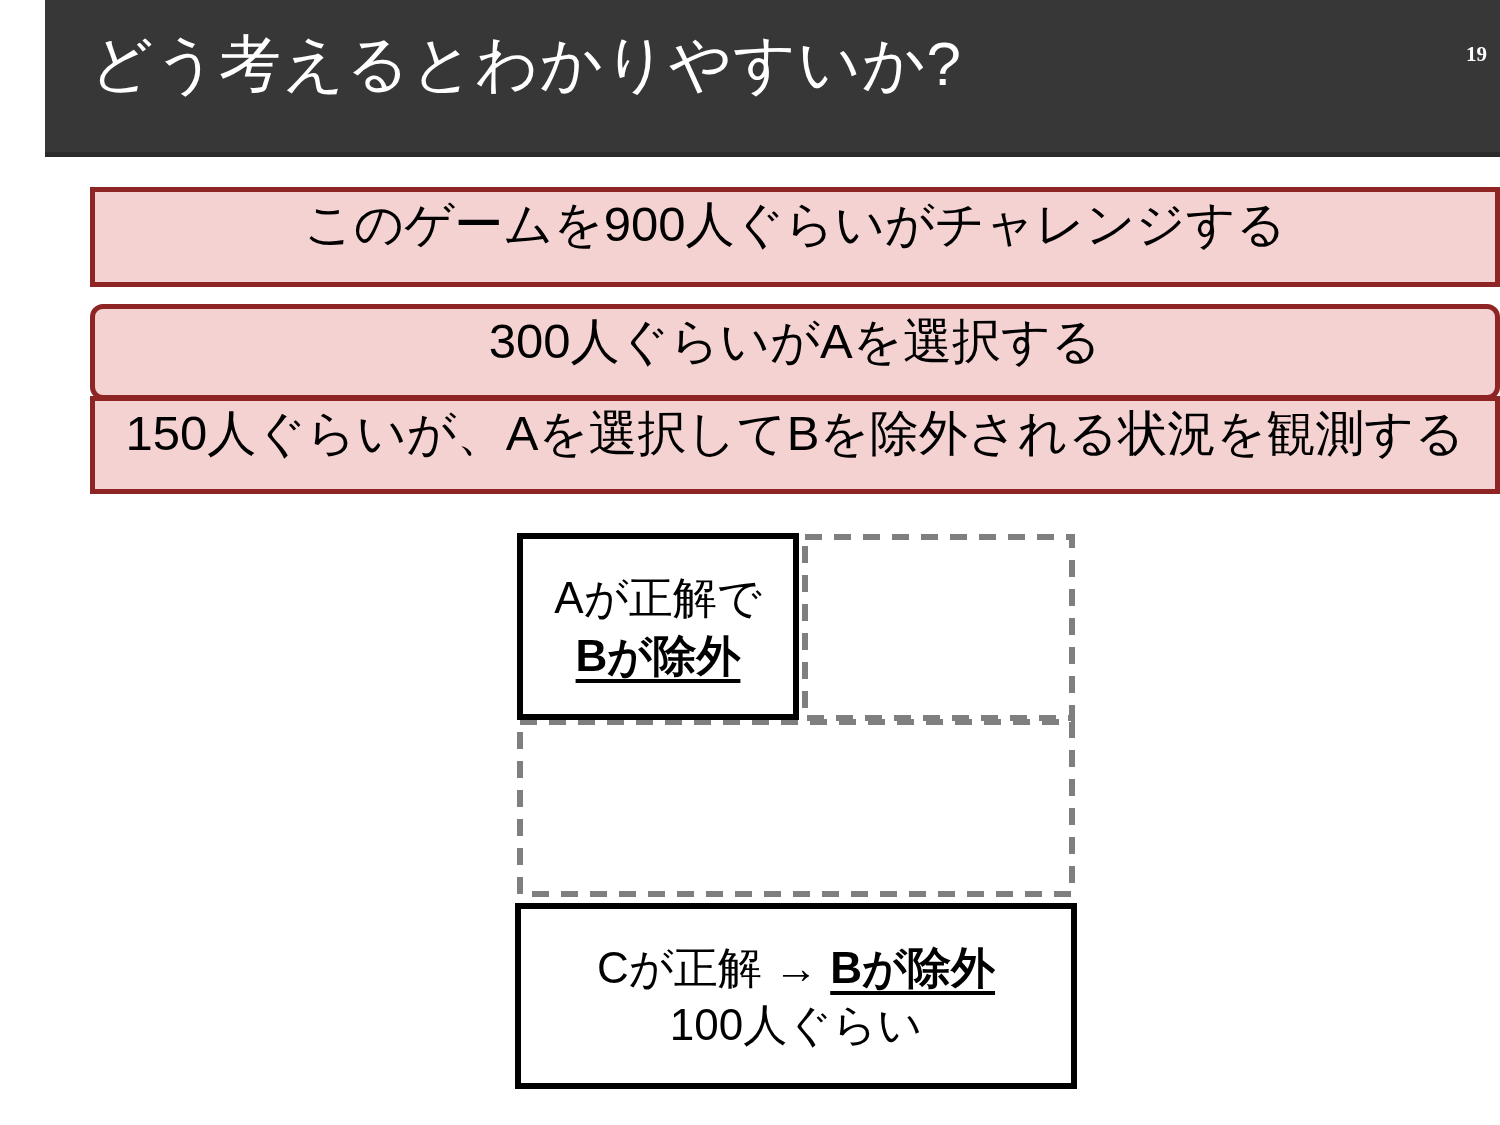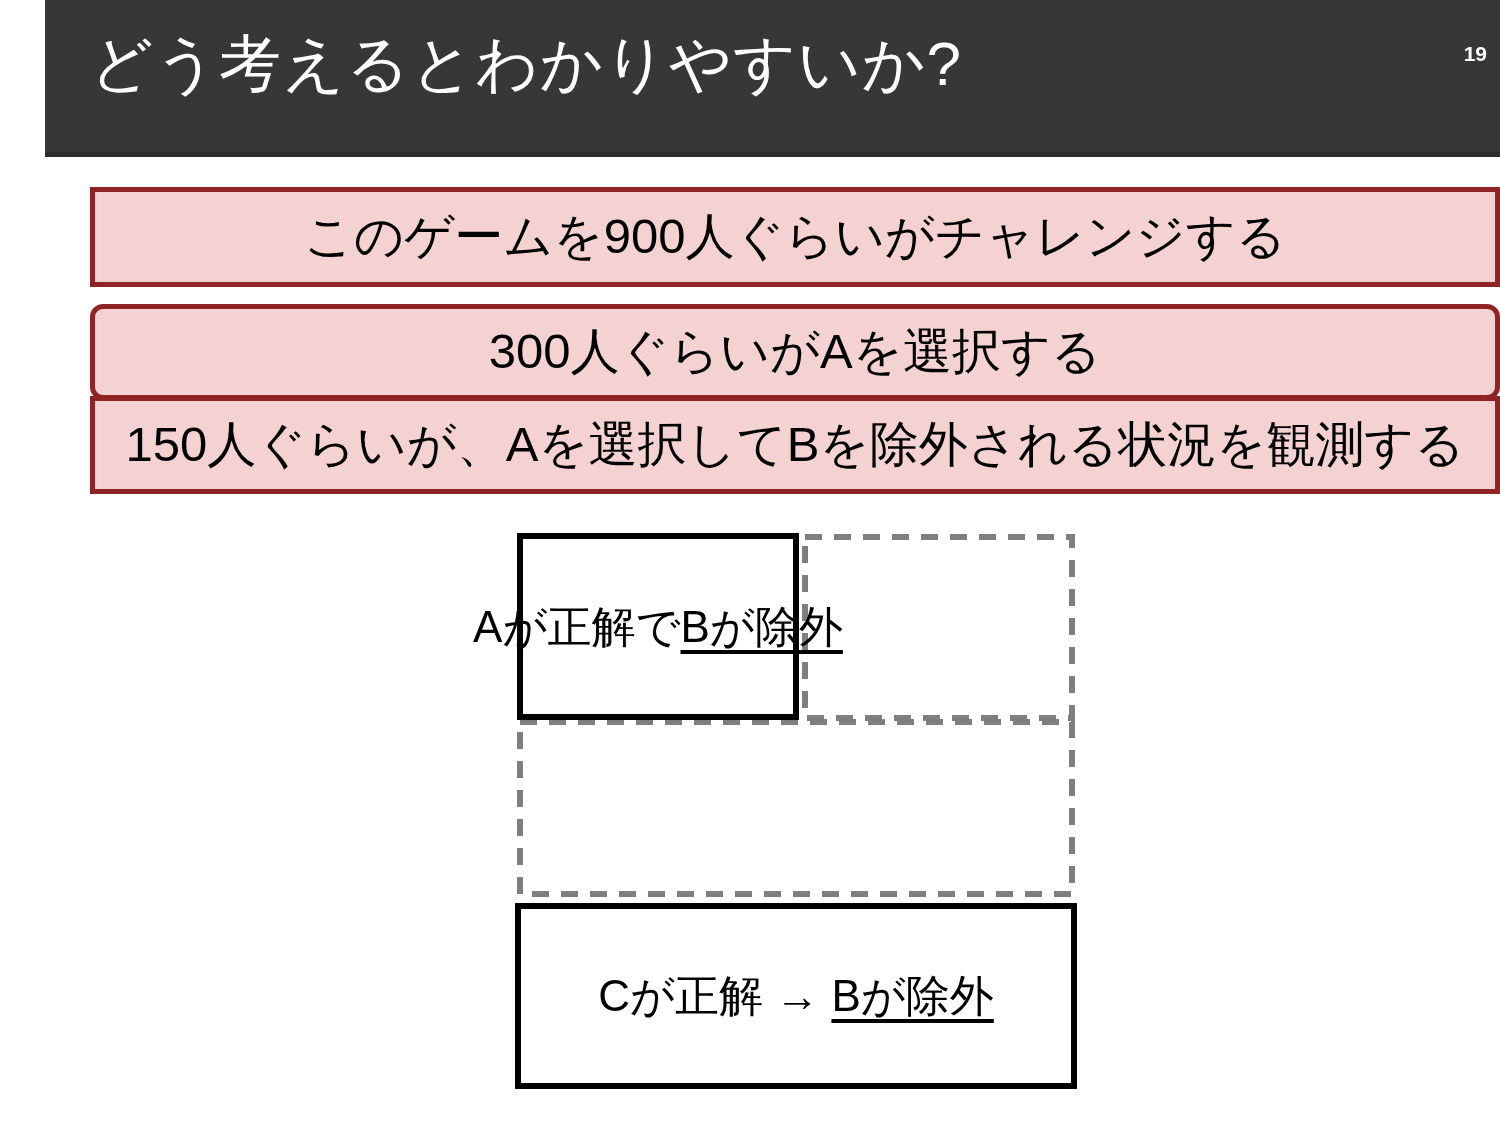--- a/index.html
+++ b/index.html
@@ -31,32 +31,33 @@
     color: #ffffff;
     letter-spacing: 1px;
     white-space: nowrap;
   }
   .page-num {
     position: absolute;
     right: 58px; top: 42px;
     font-size: 21px;
     font-weight: bold;
     color: #ffffff;
+    font-family: Liberation Serif, serif;
   }
 
   
   .pink-box {
     position: absolute;
     left: 45px;
     width: 1410px;
     box-sizing: border-box;
     background: #f5d2d2;
     border: 5px solid #8e2424;
     display: flex;
-    align-items: center;
+    align-items: flex-start;
     justify-content: center;
     font-size: 49px;
     color: #000000;
     white-space: nowrap;
   }
   .pink-box.b1 { top: 187px; height: 100px; }
   .pink-box.b2 { top: 304px; height: 96px; border-radius: 13px;  }
   .pink-box.b3 { top: 396px; height: 98px;  }
 
   
@@ -67,40 +68,42 @@
     pointer-events: none;
   }
 
   
   .solid-box {
     position: absolute;
     box-sizing: border-box;
     background: #ffffff;
     border: 6px solid #000000;
     display: flex;
+    flex-direction: column;
     align-items: center;
     justify-content: center;
     text-align: center;
     font-size: 44px;
     line-height: 1.3;
     color: #000000;
     white-space: nowrap;
   }
   .solid-box.s1 {
     left: 472px; top: 533px;
     width: 282px; height: 187px;
   }
   .solid-box.s2 {
     left: 470px; top: 903px;
     width: 562px; height: 186px;
   }
   .u {
     text-decoration: underline;
     text-decoration-thickness: 4px;
     text-underline-offset: 8px;
+    font-weight: bold;
   }
 </style>
 </head>
 <body>
 
 <div class="slide">
 
   <div class="header">
     <div class="title">どう考えるとわかりやすいか?</div>
     <div class="page-num">19</div>
@@ -123,15 +126,16 @@
 
   <div class="solid-box s1">
     <div>Aが正解で</div>
     <div class="u">Bが除外</div>
   </div>
 
   <div class="solid-box s2">
     <div>
       <span>Cが正解 → </span><span class="u">Bが除外</span>
     </div>
+    <div>100人ぐらい</div>
   </div>
 
 </div>
 
 </body></html>

